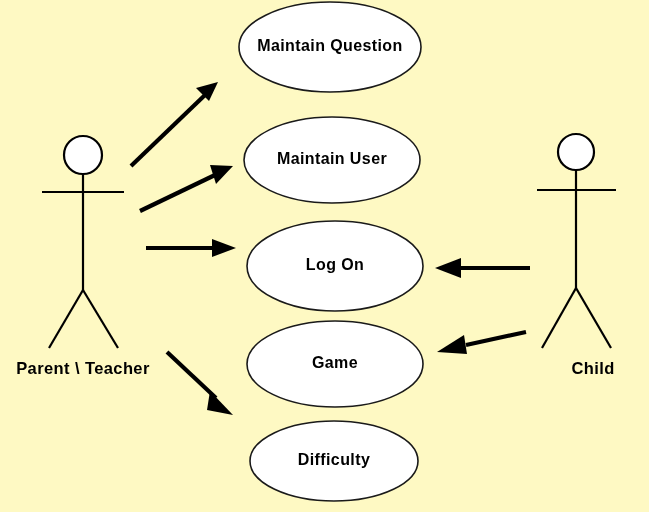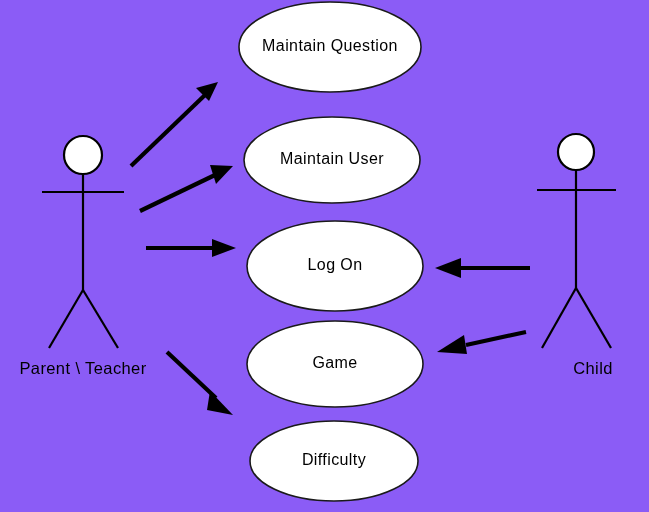--- a/index.html
+++ b/index.html
@@ -7,22 +7,23 @@
     padding: 0;
     background: #ffffff;
   }
   body {
     font-family: "Liberation Sans", sans-serif;
   }
   #diagram-root {
     position: relative;
     width: 649px;
     height: 512px;
-    background: #8b5cf6;
+    background: #fef9c3;
     overflow: hidden;
+    font-weight: bold;
   }
   #uml-svg {
     position: absolute;
     top: 0;
     left: 0;
     width: 649px;
     height: 512px;
     display: block;
   }
   .ellipse-shape {

